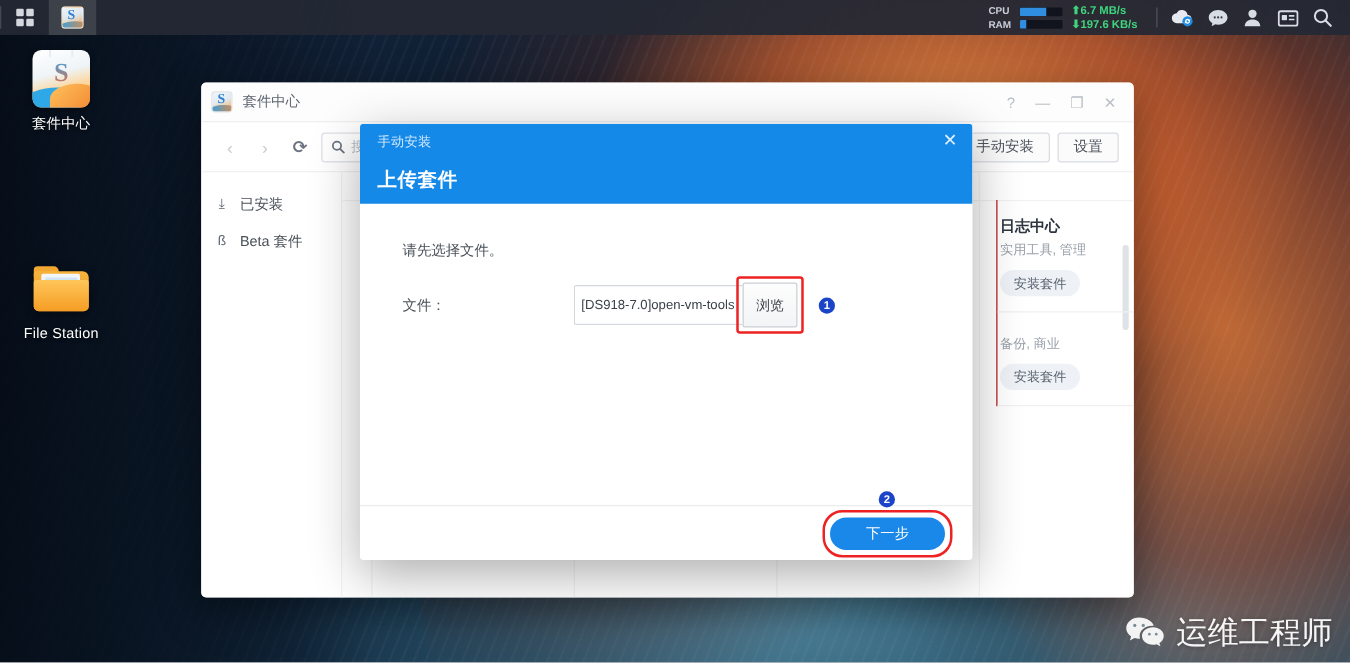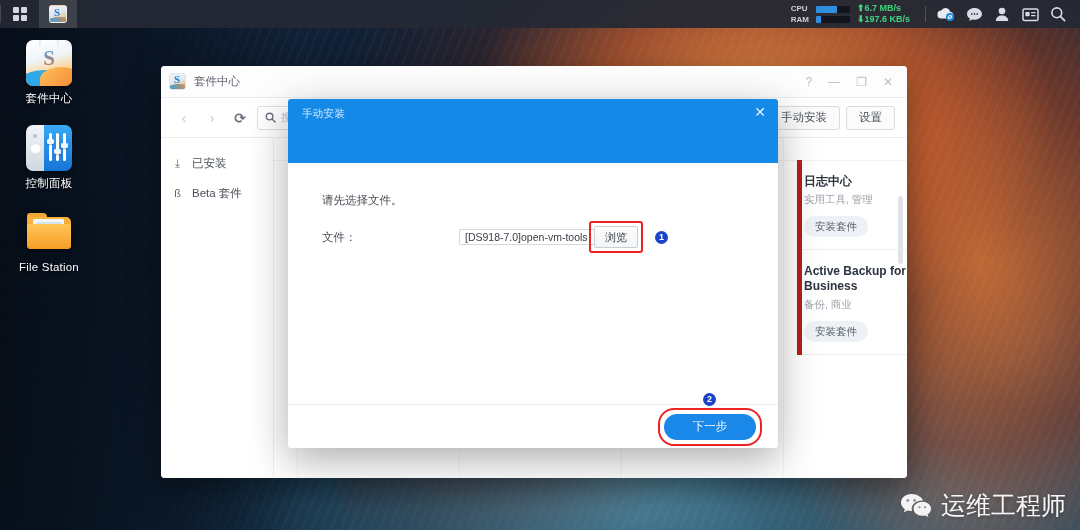--- a/index.html
+++ b/index.html
@@ -227,21 +227,21 @@
   .mini-grid { display:grid; grid-template-columns:4px 4px; grid-template-rows:4px 4px; gap:1.5px; }
   .mini-grid i { background: currentColor; display:block; border-radius:.5px; }
 
   .pc-content { flex:1; position:relative; background:#fff; overflow:hidden; }
   .pc-scroll {
     position:absolute; right:4px; top:58px; width:5px; height:68px;
     background:#dfe2e6; border-radius:3px;
   }
   .pkg-col {
     position:absolute; right:0; top:22px; width:110px;
-    border-left:5px solid #b91c1c;
+    border-left:1px solid #b91c1c;
   }
   .pkg-card {
     padding:14px 0 12px 0; border-bottom:1px solid #f0f0f0; padding-left:2px;
   }
   .pkg-name { font-size:12px; font-weight:bold; color:#2d3540; line-height:15px; }
   .pkg-cat { font-size:10.5px; color:#9aa1ab; margin-top:4px; }
   .pkg-act {
     margin-top:9px; display:inline-flex; align-items:center; height:21px;
     padding:0 11px; border-radius:11px; background:#eef2f7; font-size:10.5px; color:#59616c;
   }
@@ -264,27 +264,27 @@
   .modal-sub { font-size:10.5px; color:#d4eaff; letter-spacing:.3px; }
   .modal-title { font-size:15.5px; font-weight:bold; margin-top:13px; letter-spacing:.6px; }
   .modal-x {
     position:absolute; right:12px; top:6px; font-size:14px; color:#e2f0ff; line-height:14px;
   }
   .modal-body { flex:1; padding:30px 0 0 0; position:relative; }
   .hint { font-size:11.5px; color:#4a5058; padding-left:34px; }
   .filerow { display:flex; align-items:center; margin-top:18px; padding-left:34px; }
   .filelabel { font-size:11.5px; color:#4a5058; width:137px; }
   .fileinput {
-    width:135px; height:16px; border:1px solid #d4d8dd; border-right:none; border-radius:2px 0 0 2px;
+    width:135px; height:32px; border:1px solid #d4d8dd; border-right:none; border-radius:2px 0 0 2px;
     background:#fff; display:flex; align-items:center; padding:0 5px;
     font-size:10.5px; color:#3a4048; overflow:hidden; white-space:nowrap;
   }
   .browse-wrap { position:relative; }
   .browse {
-    height:22px; padding:0 10px; border:1px solid #c9ced4; border-radius:2px;
+    height:36px; padding:0 10px; border:1px solid #c9ced4; border-radius:2px;
     background:linear-gradient(180deg,#fdfdfd,#f3f4f6); font-size:11px; color:#3d434b;
     display:flex; align-items:center;
   }
   .hl-box { position:absolute; border:2px solid #ee2222; border-radius:3px; pointer-events:none; }
   .badge {
     width:13px; height:13px; border-radius:50%; background:#1b44c8; color:#fff;
     font-size:9px; display:flex; align-items:center; justify-content:center;
     font-weight:bold; line-height:13px;
   }
   .modal-foot {
@@ -395,31 +395,20 @@
   <div class="desk-icon" style="left:6px; top:40px;">
     <div class="ic-art ic-pkg">
       <span class="handle"></span>
         <span class="wave1"></span>
         <span class="wave2"></span>
         <span class="s">S</span>
     </div>
     <div class="label">套件中心</div>
   </div>
 
-  <div class="desk-icon" style="left:6px; top:125px;">
-    <div class="ic-art ic-ctrl">
-      <div class="lft"></div>
-        <div class="rgt">
-          <i></i>
-          <i></i>
-          <i></i>
-        </div>
-    </div>
-    <div class="label">控制面板</div>
-  </div>
 
   <div class="desk-icon" style="left:6px; top:210px;">
     <div class="ic-art ic-folder">
       <span class="tab"></span>
         <span class="back"></span>
         <span class="paper"></span>
         <span class="paper2"></span>
         <span class="front"></span>
     </div>
     <div class="label">File Station</div>
@@ -475,32 +464,32 @@
         </div>
         <div class="pc-scroll"></div>
 
         <div class="pkg-col">
           <div class="pkg-card">
             <div class="pkg-name">日志中心</div>
             <div class="pkg-cat">实用工具, 管理</div>
             <div class="pkg-act">安装套件</div>
           </div>
           <div class="pkg-card">
-            <div class="pkg-name">Active Backup for Business</div>
             <div class="pkg-cat">备份, 商业</div>
             <div class="pkg-act">安装套件</div>
           </div>
         </div>
       </div>
     </div>
   </div>
 
   <div class="modal">
     <div class="modal-head">
       <div class="modal-sub">手动安装</div>
+      <div class="modal-title">上传套件</div>
       <div class="modal-x">✕</div>
     </div>
     <div class="modal-body">
       <div class="hint">请先选择文件。</div>
       <div class="filerow">
         <div class="filelabel">文件：</div>
         <div class="fileinput">[DS918-7.0]open-vm-tools</div>
         <div class="browse-wrap">
           <div class="browse">浏览</div>
           <div class="hl-box" style="left:-5px; top:-5px; right:-5px; bottom:-5px;"></div>

